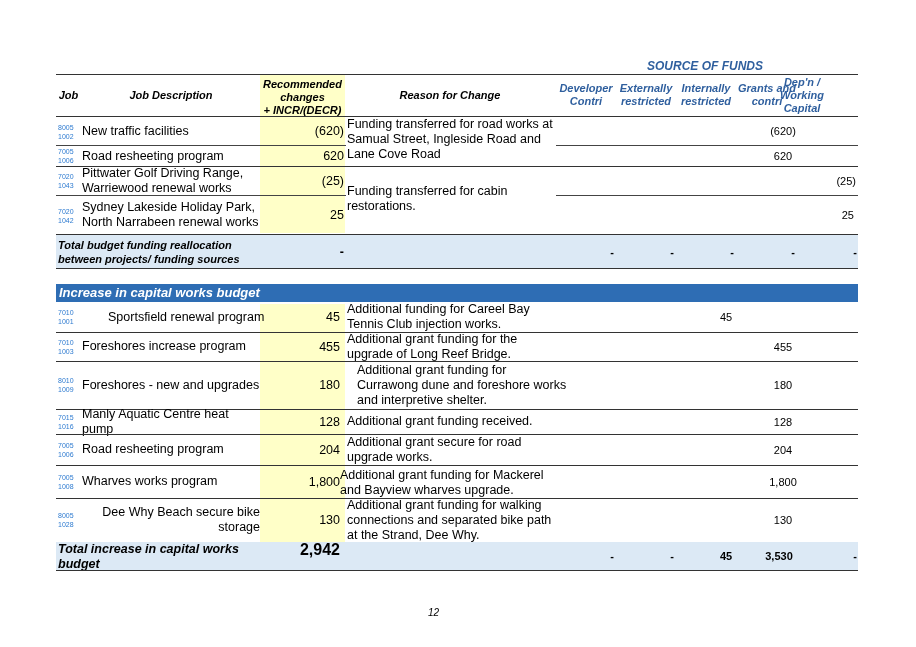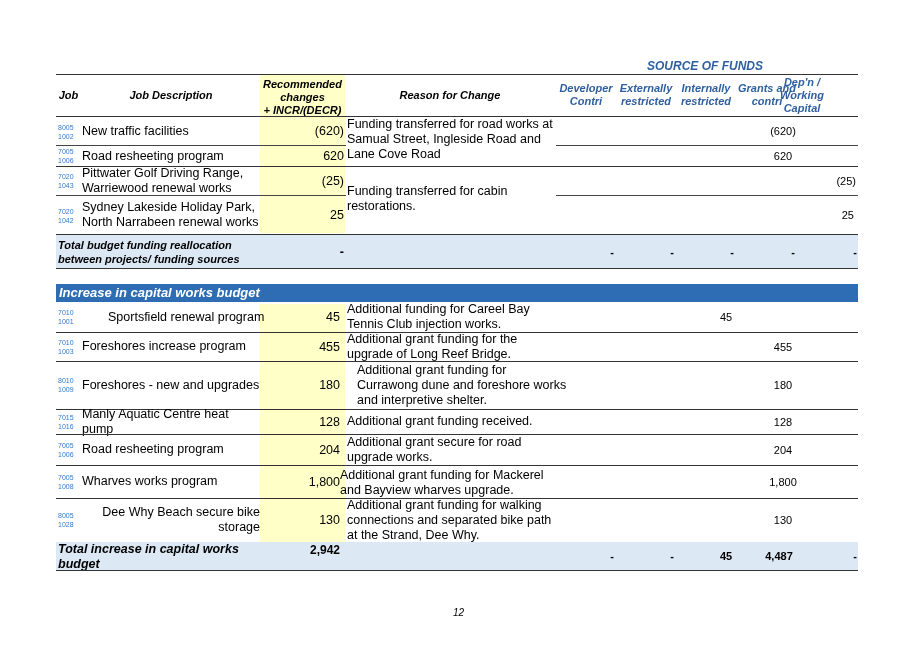--- a/index.html
+++ b/index.html
@@ -216,21 +216,21 @@
         <span>Additional grant funding for walking connections and separated bike path at the Strand, Dee Why.</span>
       </div>
       <div class="src" style="left:696px;top:498px;width:60px;height:44px;"></div>
       <div class="src" style="left:753px;top:498px;width:60px;height:44px;">130</div>
     </div>
     <div class="hline" style="left:56px;top:542px;width:802px;"></div>
   </div>
 
 <div class="totalband" style="left:56px;top:542px;width:802px;height:28px;"></div>
 <div class="abs bold" style="left:58px;top:542px;width:200px;font-size:12.5px;line-height:15px;">Total increase in capital works budget</div>
-<div class="amt bold" style="left:260px;top:542px;width:80px;height:16px;font-size:12px;">2,942</div>
+<div class="amt bold" style="left:260px;top:542px;width:80px;height:16px;font-size:16px;">2,942</div>
 <div class="src bold" style="left:582px;top:542px;width:60px;height:28px;">-</div>
 <div class="src bold" style="left:642px;top:542px;width:60px;height:28px;">-</div>
 <div class="src bold" style="left:696px;top:542px;width:60px;height:28px;">45</div>
-<div class="src bold" style="left:749px;top:542px;width:60px;height:28px;">4,487</div>
+<div class="src bold" style="left:749px;top:542px;width:60px;height:28px;">3,530</div>
 <div class="src bold" style="left:800px;top:542px;width:57px;height:28px;justify-content:flex-end;">-</div>
 <div class="hline" style="left:56px;top:570px;width:802px;"></div>
 
-<div class="abs" style="left:404px;top:607px;width:60px;text-align:right;font-size:10px;">12</div>
+<div class="abs" style="left:428px;top:607px;width:60px;text-align:left;font-size:10px;">12</div>
 
 </body></html>

